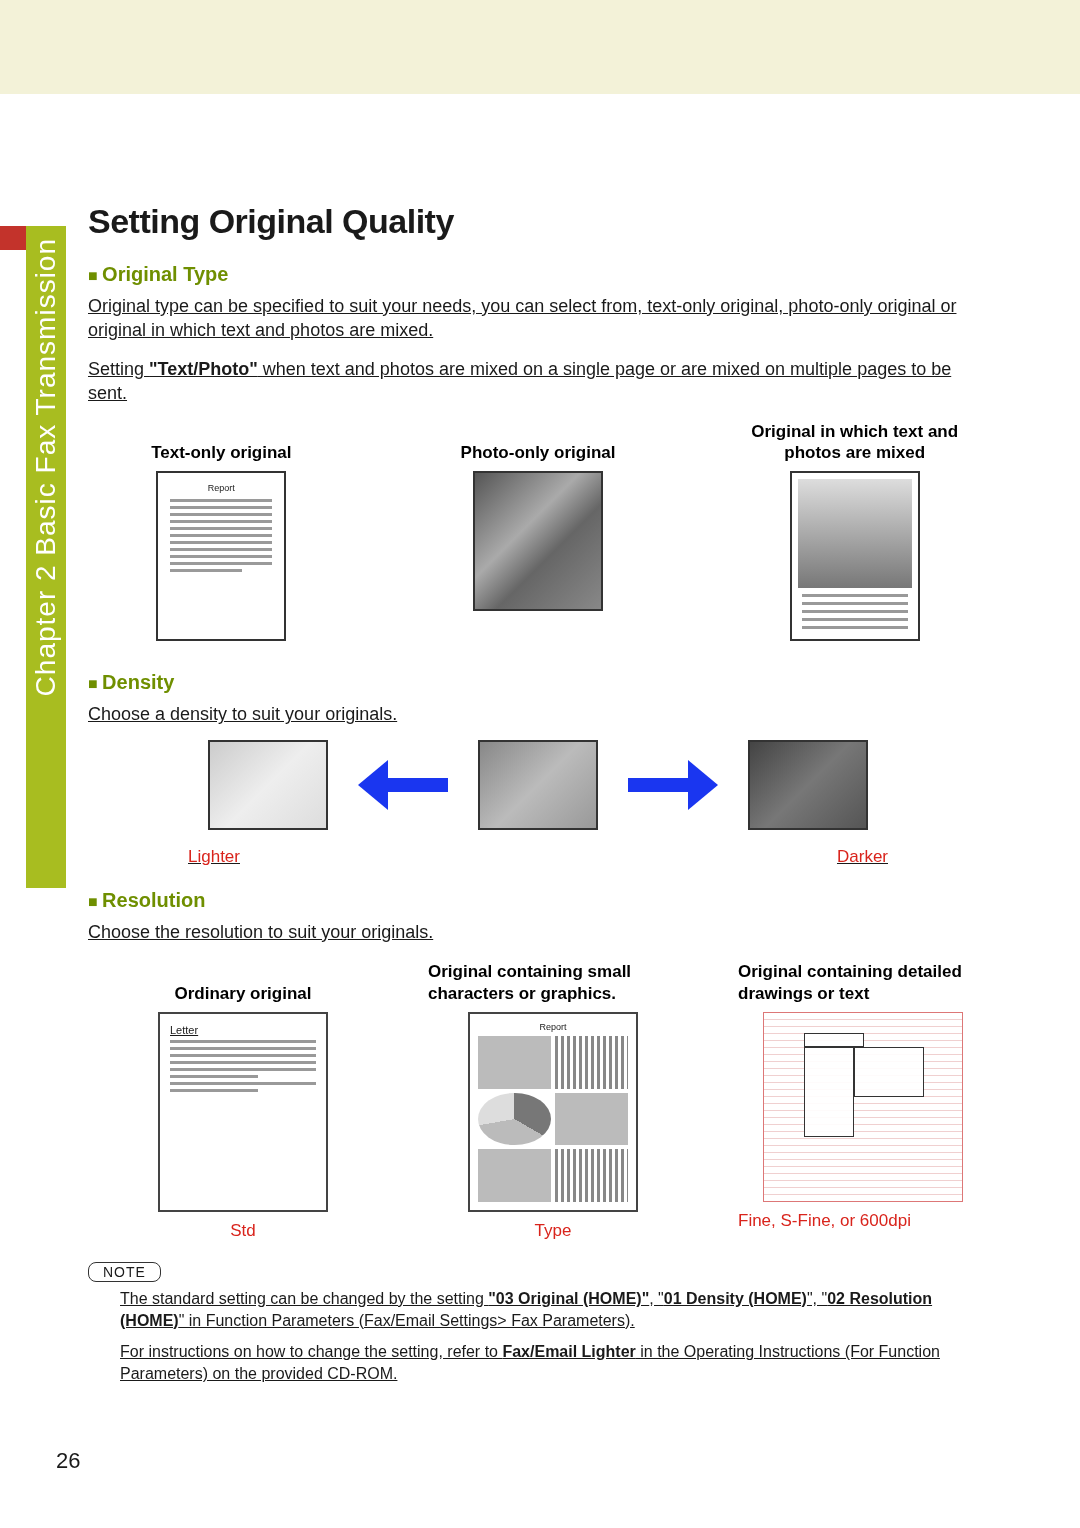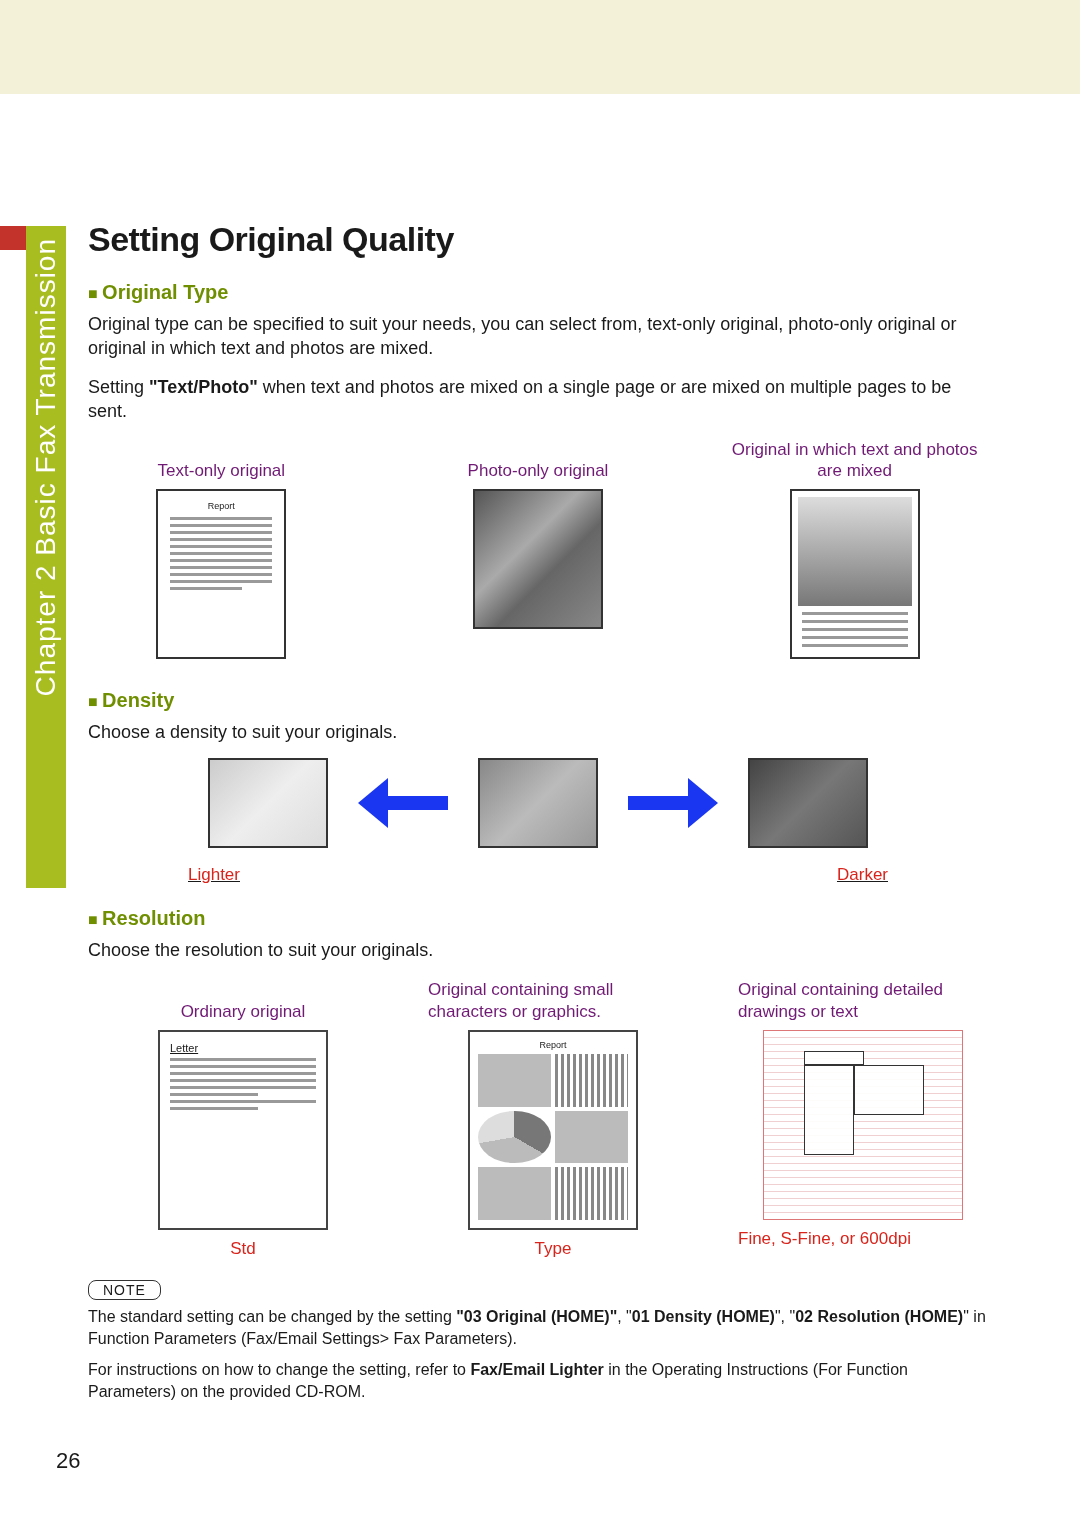--- a/index.html
+++ b/index.html
@@ -35,42 +35,42 @@
     font-size: 28px;
     letter-spacing: 1px;
     display: flex;
     align-items: center;
     justify-content: flex-start;
     padding-top: 12px;
   }
   .side-tab span { transform: rotate(180deg); }
   .content {
     position: absolute;
-    left: 88px; top: 126px;
+    left: 88px; top: 108px;
     width: 900px;
   }
   h1 {
     font-size: 34px;
     font-weight: 900;
     letter-spacing: -0.5px;
     margin-bottom: 22px;
     font-family: Arial Black, Arial, sans-serif;
   }
   h2 {
     color: #6f8f00;
     font-size: 20px;
     font-weight: bold;
     margin: 18px 0 8px 0;
   }
   h2::before { content: "■  "; font-size: 16px; }
-  p { font-size: 18px; line-height: 1.35; margin-bottom: 14px; }
+  p { font-size: 18px; line-height: 1.35; margin-bottom: 14px; text-decoration: underline; }
   .bold { font-weight: bold; }
   .row { display: flex; gap: 50px; margin: 10px 0 30px 0; }
   .col { flex: 1; text-align: center; }
-  .cap-top { color: #701a75; font-size: 17px; margin-bottom: 8px; line-height: 1.25; min-height: 44px; display:flex; align-items:flex-end; justify-content:center;}
+  .cap-top { color: #000000; font-size: 17px; margin-bottom: 8px; line-height: 1.25; min-height: 44px; display:flex; align-items:flex-end; justify-content:center;font-weight:bold;}
   .cap-bot { color: #d9241c; font-size: 17px; margin-top: 8px; line-height: 1.3; }
   .thumb {
     width: 130px; height: 170px;
     border: 2px solid #333;
     background: #fff;
     margin: 0 auto;
     padding: 10px 12px;
     display: flex; flex-direction: column; gap: 4px;
     align-items: stretch;
   }
@@ -144,21 +144,21 @@
     width: 200px; height: 190px; border: 1px solid #d77;
     background: repeating-linear-gradient(0deg,#fff,#fff 6px,#f0d0d0 6px,#f0d0d0 7px),
                 repeating-linear-gradient(90deg,transparent,transparent 6px,#f0d0d0 6px,#f0d0d0 7px);
     margin: 0 auto; position:relative;
   }
   .res3 .box { position:absolute; border:1.5px solid #333; background:rgba(255,255,255,0.9);}
   .note-badge {
     display:inline-block; border:1px solid #333; border-radius: 8px;
     padding: 1px 14px; font-size: 14px; letter-spacing:1px; margin-bottom:6px;
   }
-  .note p { font-size: 16px; line-height:1.35; margin-bottom:10px;}
+  .note p { font-size: 16px; line-height:1.35; margin-bottom:10px;margin-left:32px;}
   .page-num {
     position:absolute; left: 56px; bottom: 54px; font-size: 22px;
   }
 </style>
 </head>
 <body>
 
 <div class="page">
   <div class="accent-bar"></div>
   <div class="side-tab">

